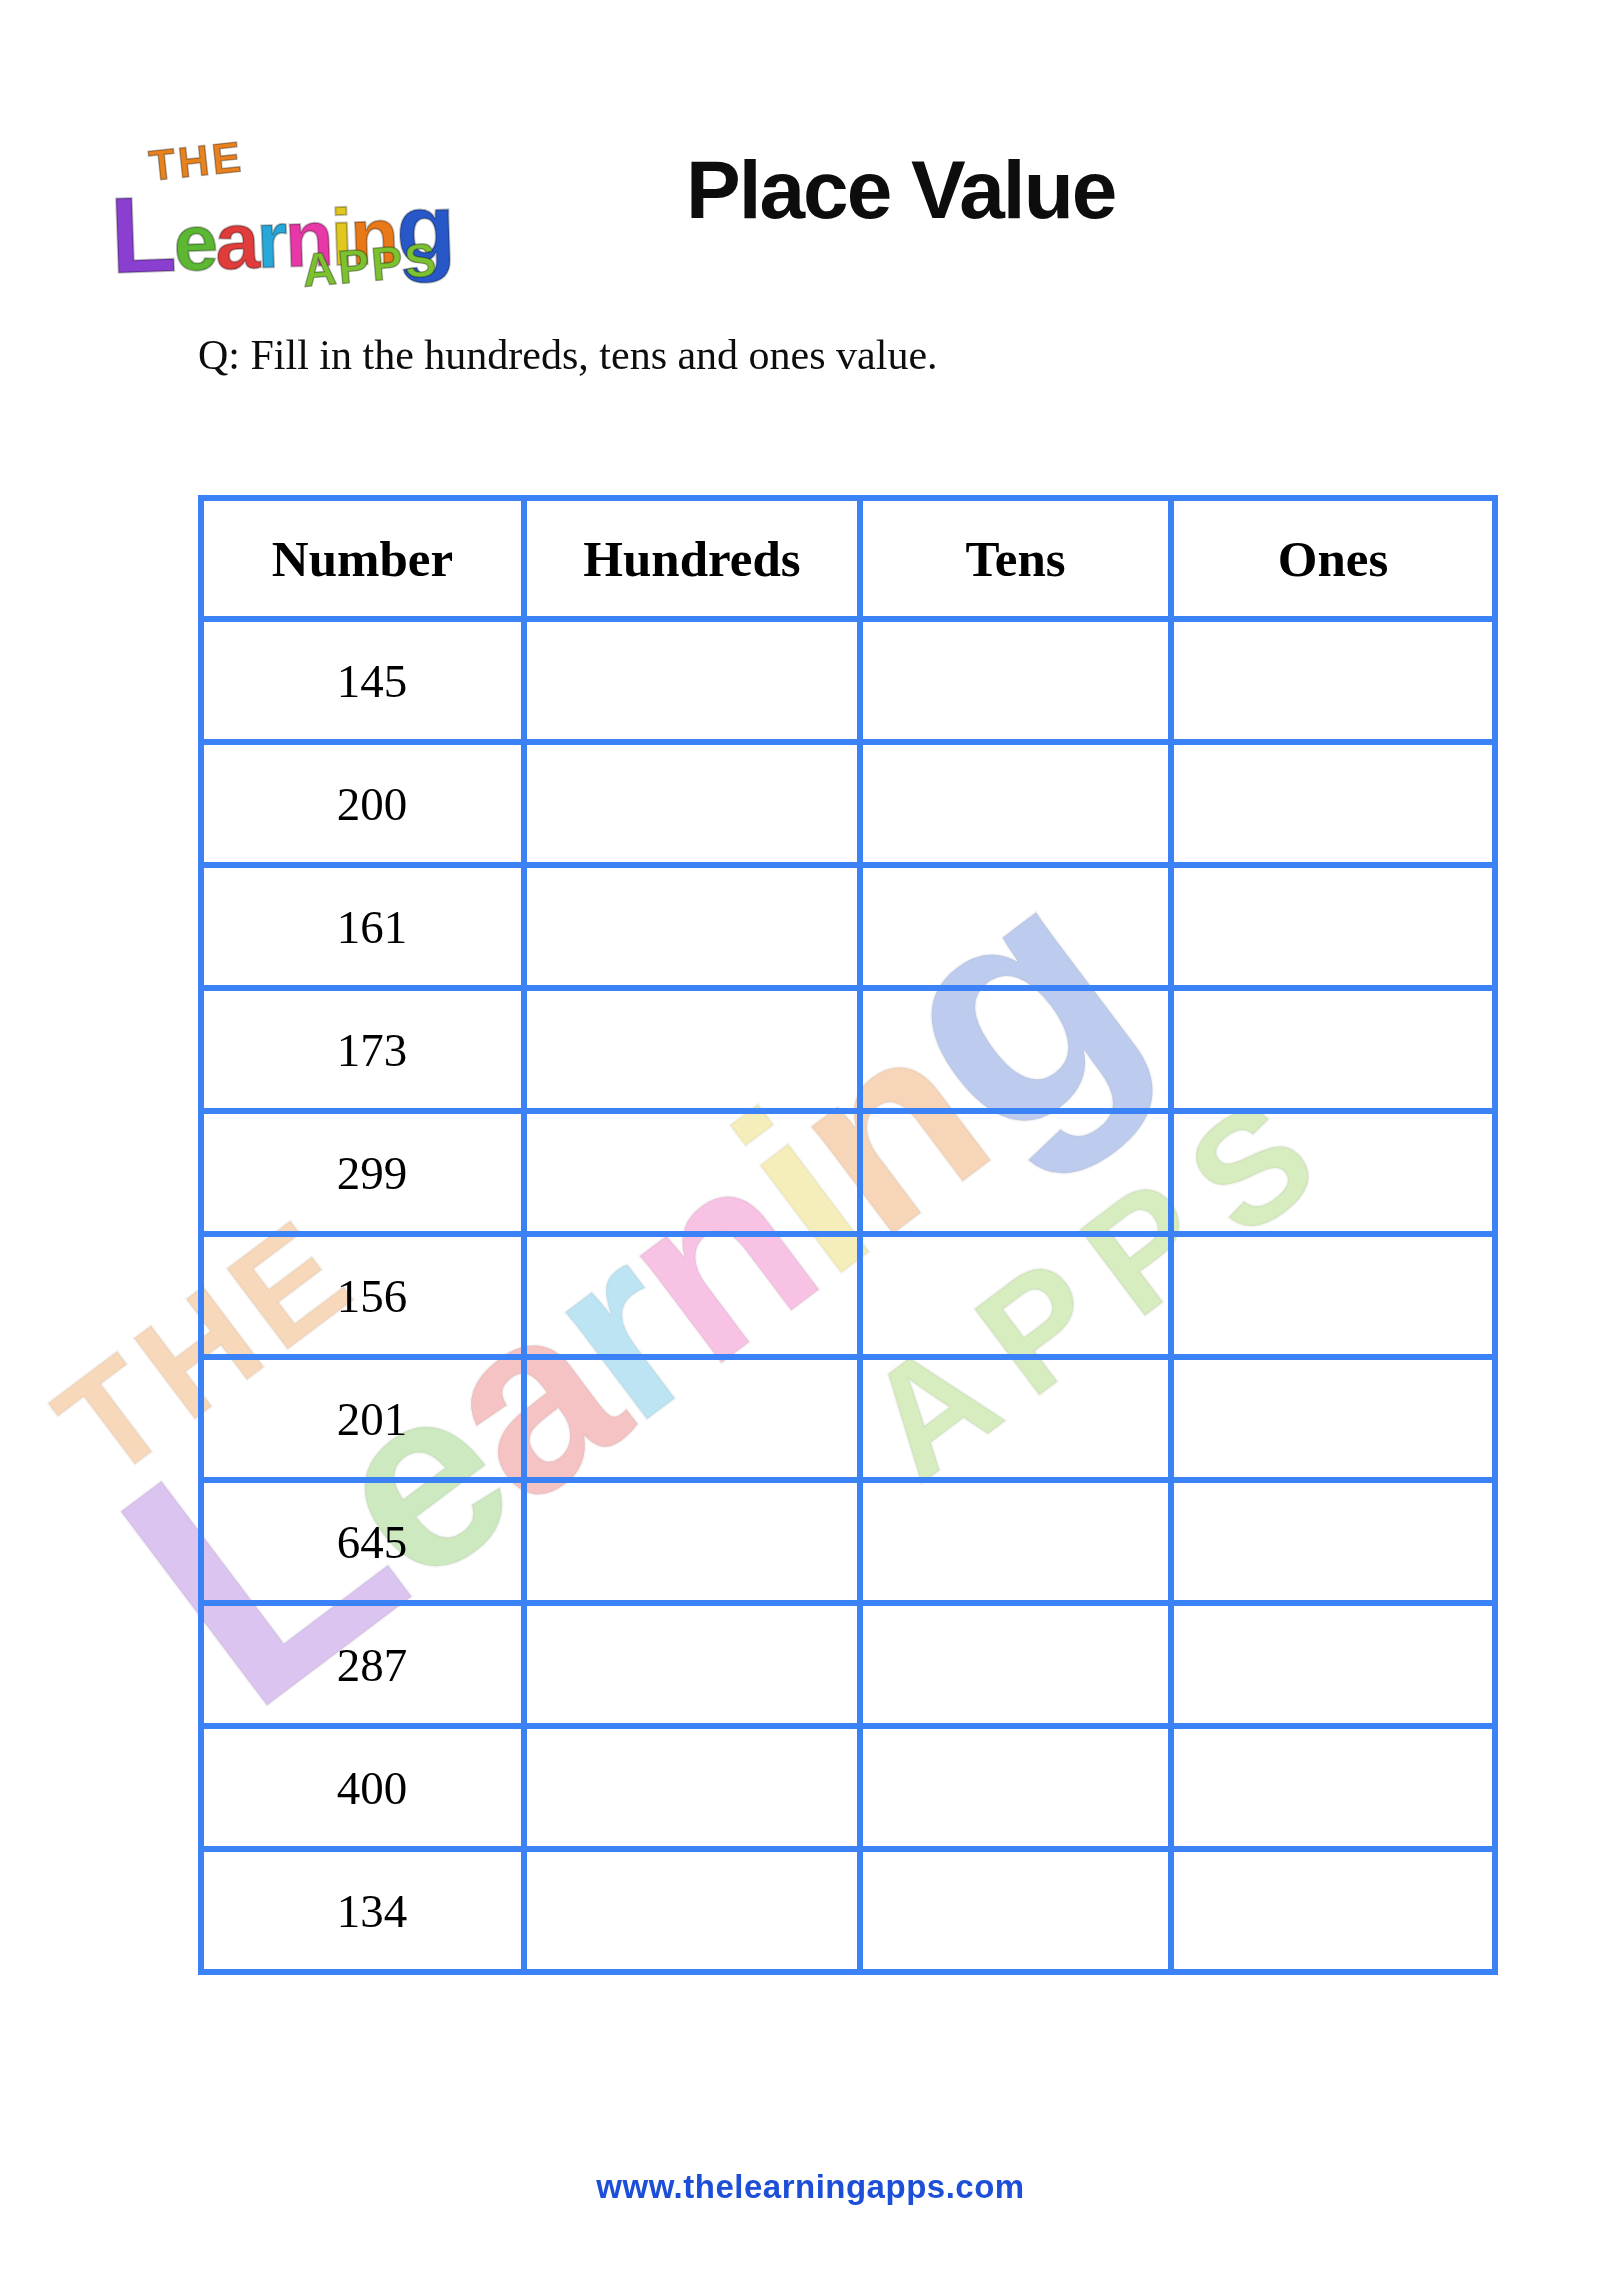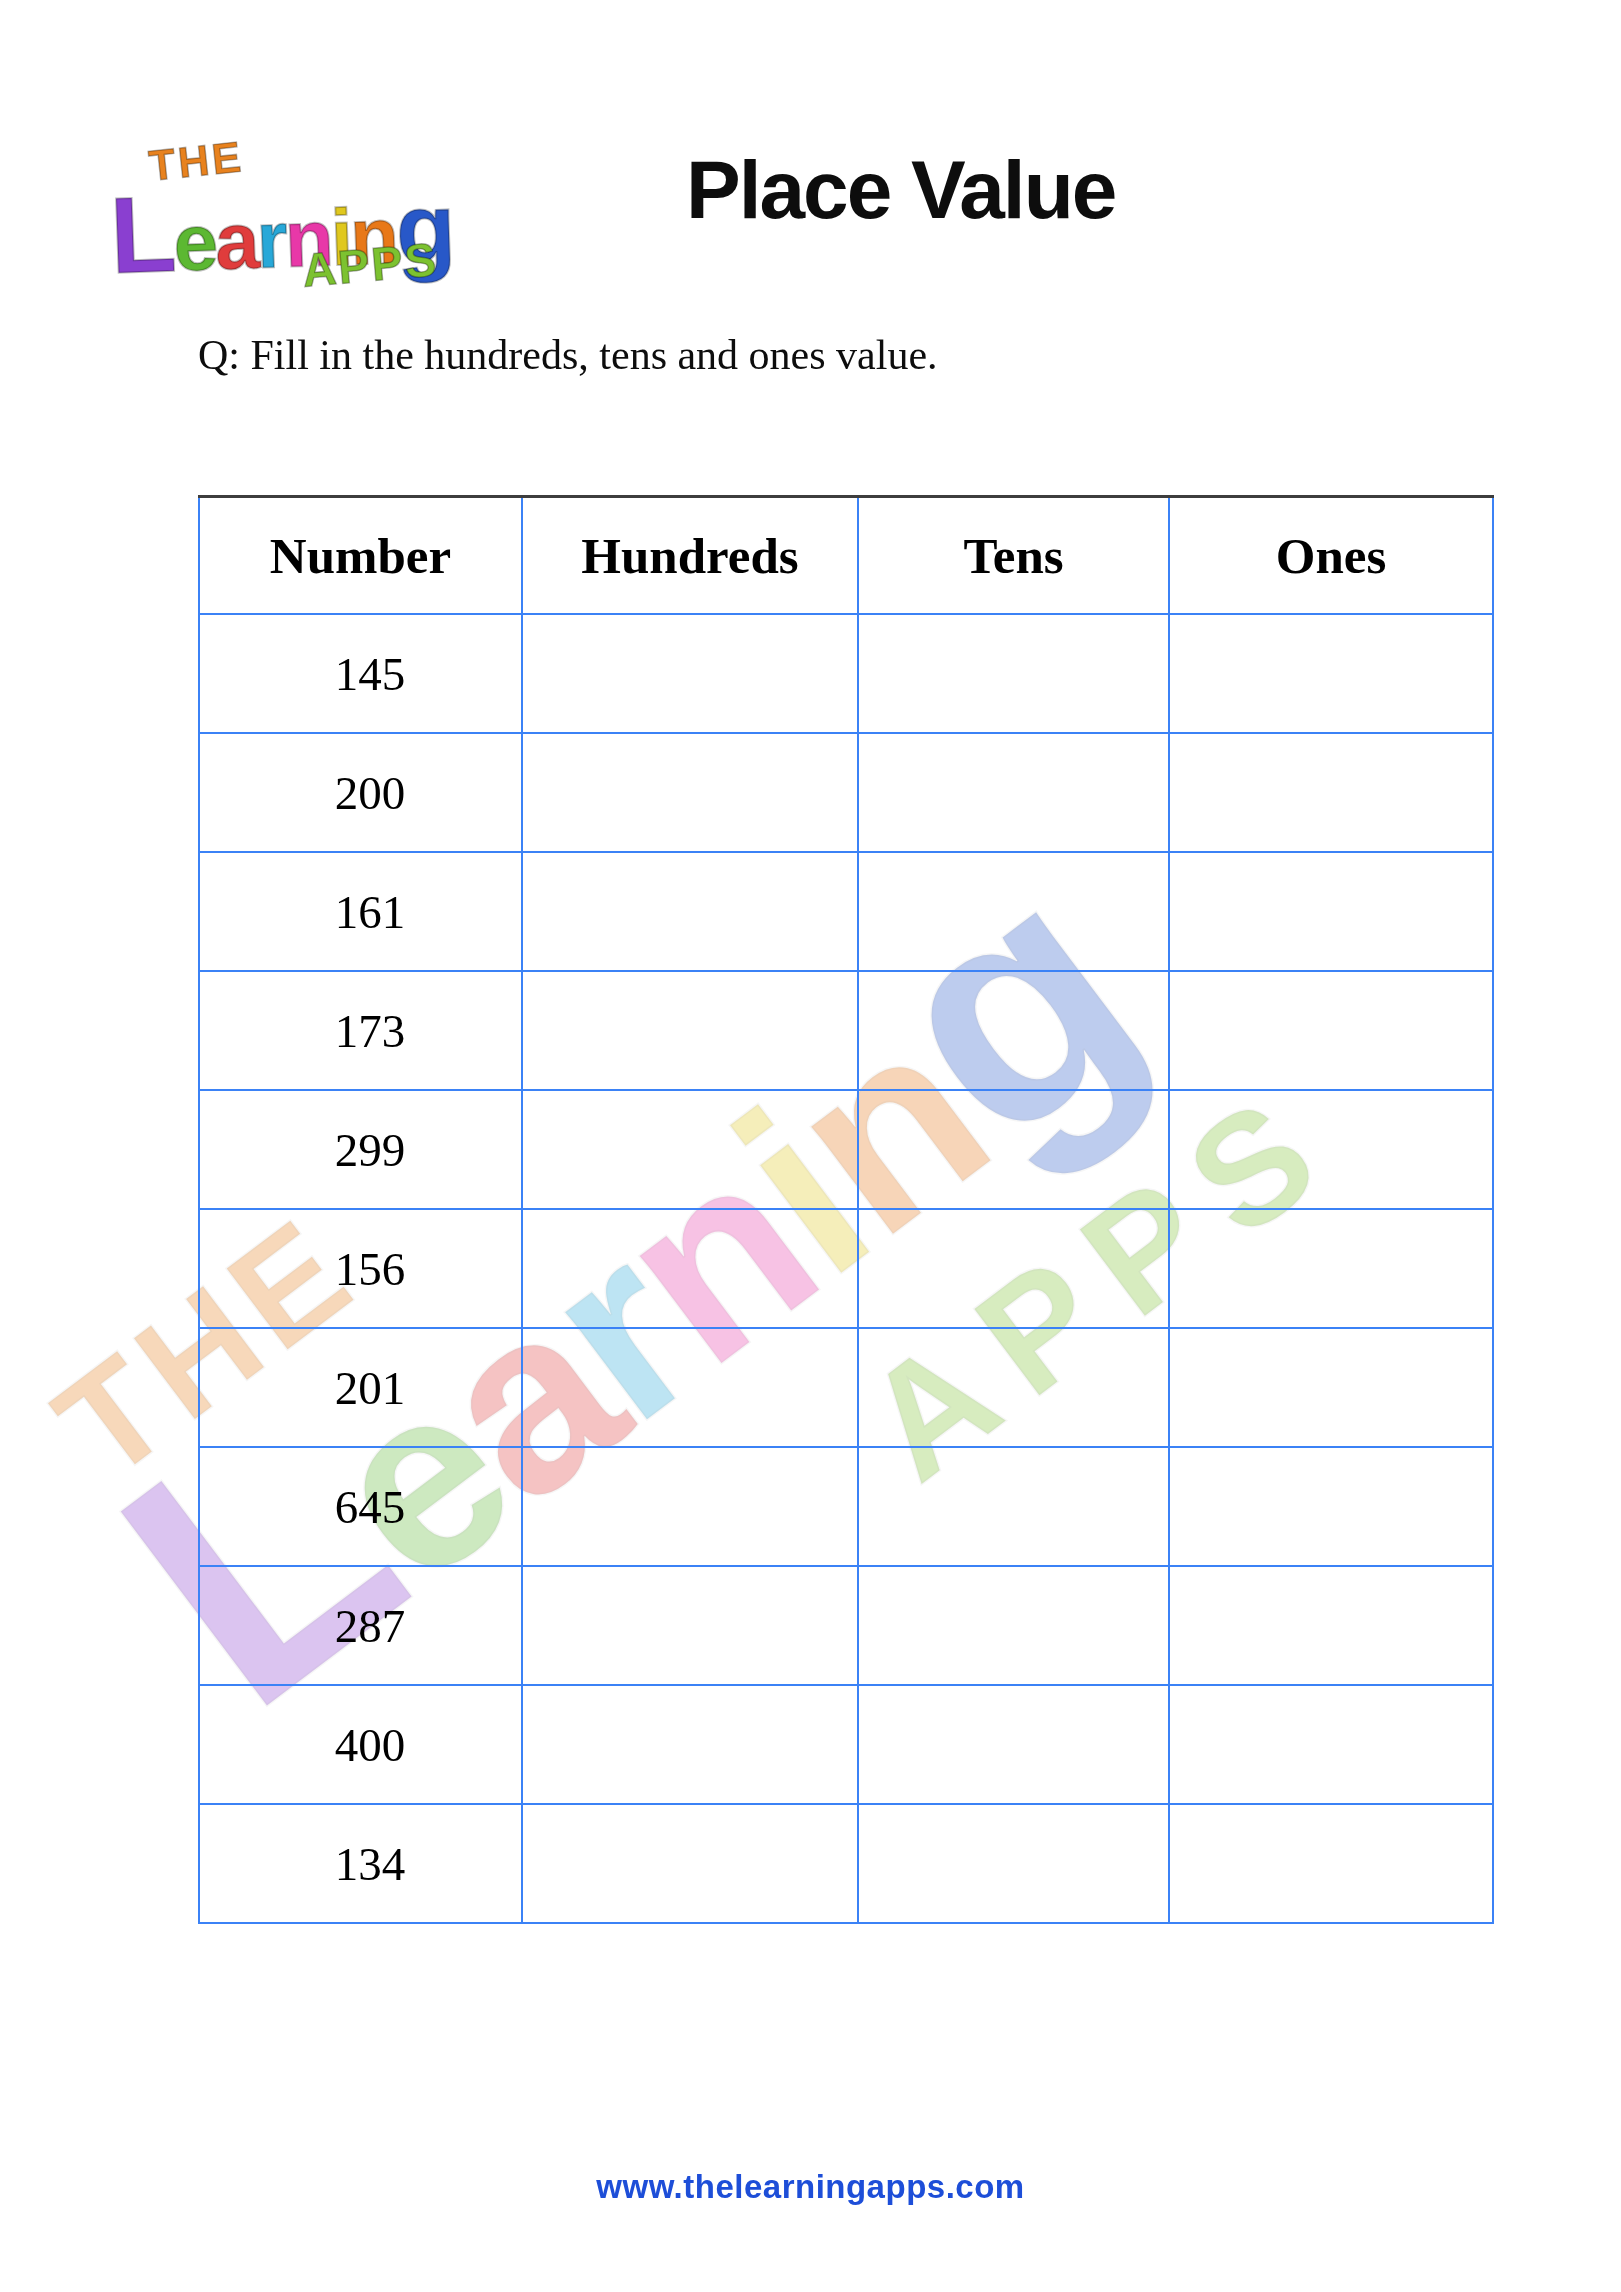--- a/index.html
+++ b/index.html
@@ -36,21 +36,21 @@
   .question{
     position:absolute;left:198px;top:331px;margin:0;
     font-family:"Liberation Serif",serif;font-size:42px;color:#0d0d0d;
   }
   
   .pv-table{
     position:absolute;left:198px;top:495px;width:1295px;z-index:1;
     border-collapse:collapse;table-layout:fixed;background:transparent;
   }
   .pv-table{border-top:3.9px solid #3d3d3d;}
-  .pv-table th,.pv-table td{border:2px solid #3b82f6;padding:0;background:transparent;}
+  .pv-table th,.pv-table td{border:6px solid #3b82f6;padding:0;background:transparent;}
   .pv-table thead th{
     height:115px;font-family:"Liberation Serif",serif;
     font-weight:700;font-size:51px;color:#000;text-align:center;vertical-align:middle;
   }
   .pv-table tbody td{height:117px;vertical-align:middle;padding-left:19px;}
   .pv-table tbody td.num{
     font-family:"Liberation Serif",serif;font-size:47px;color:#000;text-align:center;
   }
   
   .footer{

